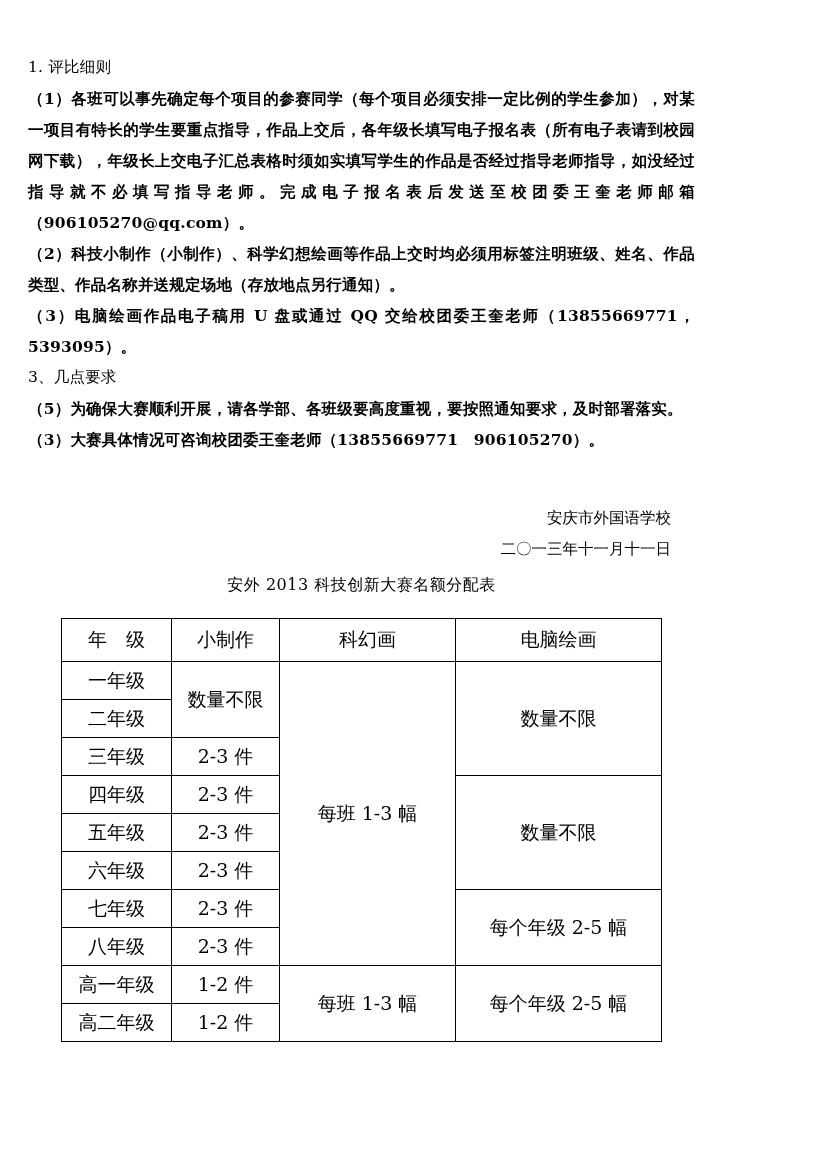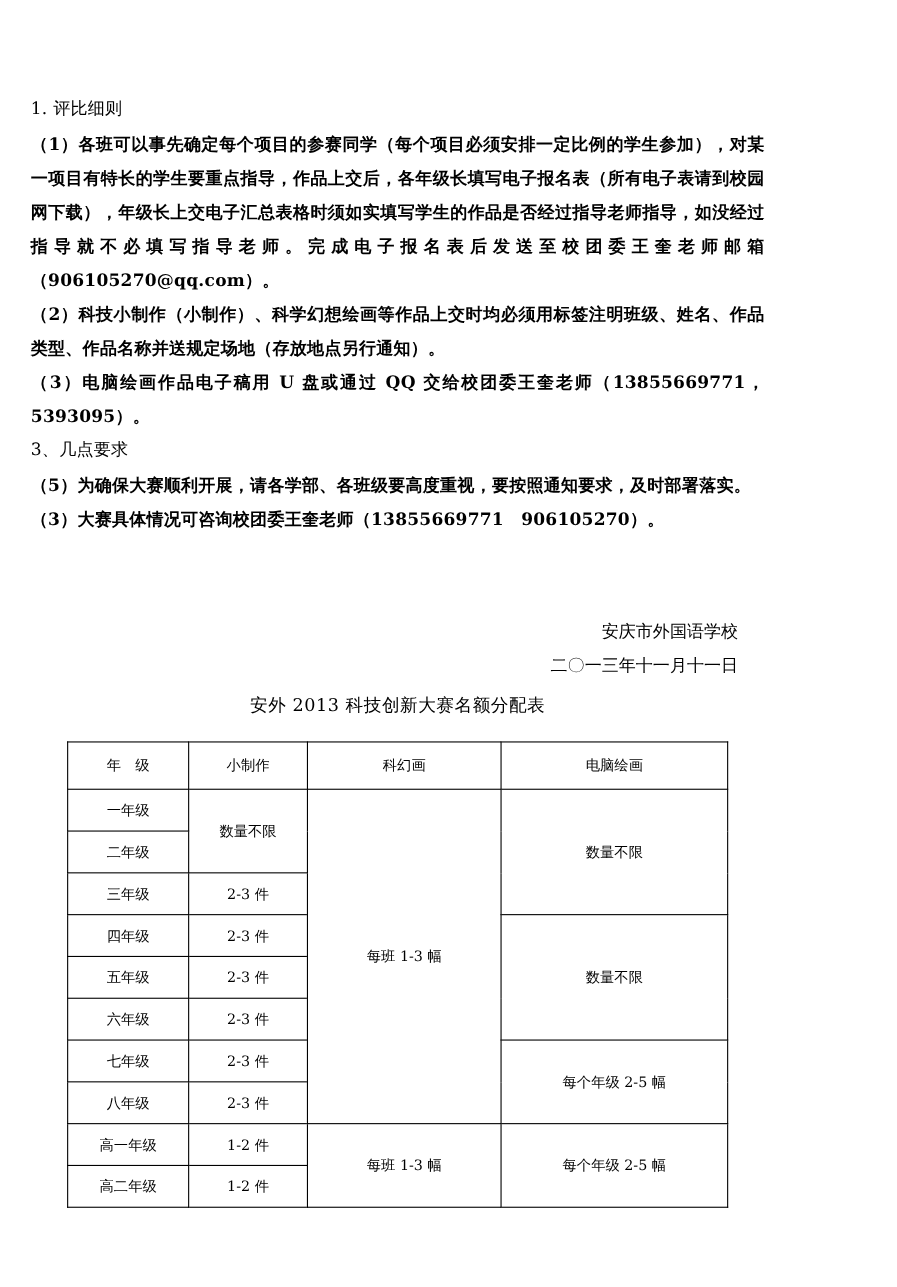--- a/index.html
+++ b/index.html
@@ -13,35 +13,35 @@
     font-family: "DejaVu Serif", "Liberation Serif", serif;
     color: #000000;
     position: relative;
     overflow: hidden;
   }
   .page {
     position: relative;
     width: 733px;
     height: 1170px;
     box-sizing: border-box;
-    padding: 84px 38px 0 28px;
+    padding: 52px 38px 0 28px;
   }
   .para {
     font-size: 15.5px;
     line-height: 31px;
     text-align: justify;
     margin: 0;
     letter-spacing: 0.2px;
   }
   .hang {
     padding-left: 0;
     font-weight: bold;
   }
   .sign-block {
-    margin-top: 72px;
+    margin-top: 48px;
     text-align: right;
     padding-right: 24px;
     font-size: 15.5px;
     line-height: 31px;
   }
   .tbl-title {
     text-align: center;
     font-size: 16px;
     font-weight: normal;
     margin-top: 10px;
@@ -50,21 +50,21 @@
   table.alloc {
     border-collapse: collapse;
     margin: 22px auto 0 auto;
     width: 600px;
     table-layout: fixed;
   }
   table.alloc td {
     border: 1px solid #000000;
     text-align: center;
     vertical-align: middle;
-    font-size: 13px;
+    font-size: 19px;
     height: 37px;
     padding: 0 2px;
   }
   table.alloc td.head {
     height: 42px;
   }
   col.c1 { width: 110px; }
   col.c2 { width: 108px; }
   col.c3 { width: 176px; }
   col.c4 { width: 206px; }

